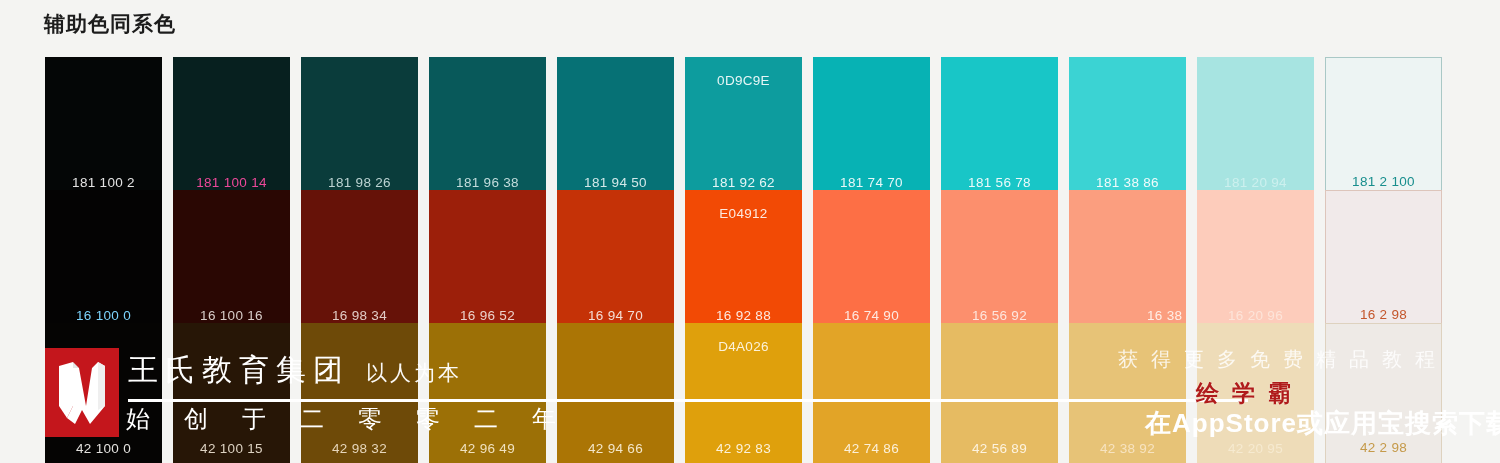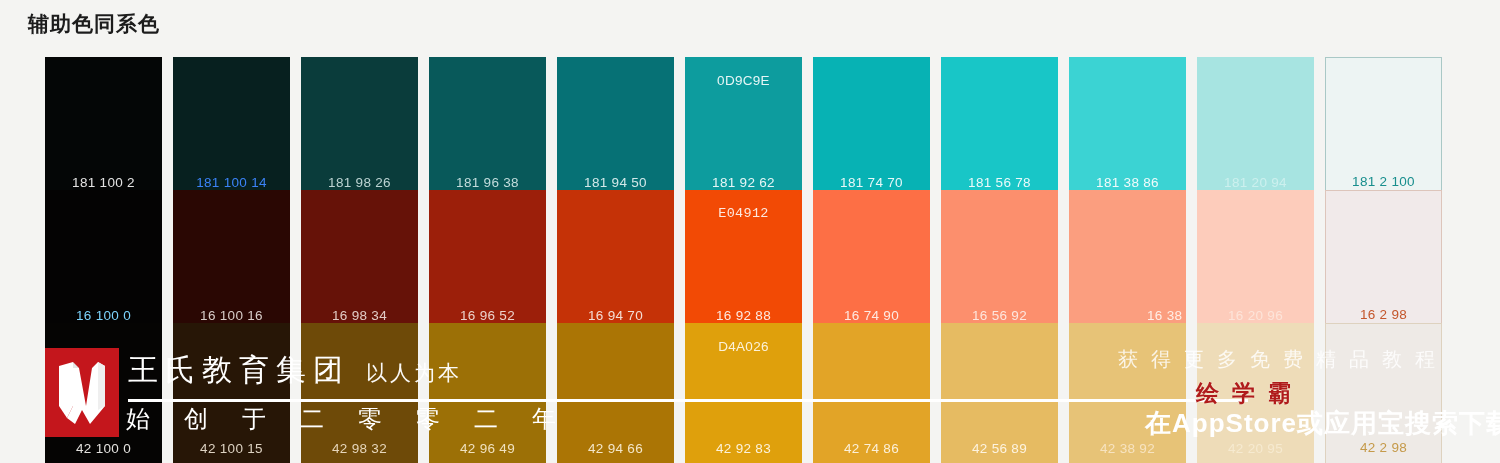--- a/index.html
+++ b/index.html
@@ -11,21 +11,21 @@
     overflow: hidden;
   }
   #page {
     position: relative;
     width: 1500px;
     height: 463px;
     background: #f4f4f2;
   }
   .page-title {
     position: absolute;
-    left: 28px;
+    left: 44px;
     top: 8px;
     font-size: 21px;
     font-weight: bold;
     color: #1c1c1c;
     letter-spacing: 1px;
     line-height: 32px;
   }
   .grid {
     position: absolute;
     left: 45px;
@@ -149,21 +149,21 @@
 <div id="page">
 
   <div class="page-title">辅助色同系色</div>
 
   <div class="grid">
     <div class="row">
         <div class="swatch" style="background: rgb(4, 6, 6);">
           <div class="lbl" style="color: rgb(227, 227, 227);">181 100 2</div>
         </div>
         <div class="swatch" style="background: rgb(7, 32, 31);">
-          <div class="lbl" style="color: #3b82f6;">181 100 14</div>
+          <div class="lbl" style="color: #ec4899;">181 100 14</div>
         </div>
         <div class="swatch" style="background: rgb(10, 60, 59);">
           <div class="lbl" style="color: rgb(188, 211, 210);">181 98 26</div>
         </div>
         <div class="swatch" style="background: rgb(8, 89, 90);">
           <div class="lbl" style="color: rgb(194, 220, 220);">181 96 38</div>
         </div>
         <div class="swatch" style="background: rgb(6, 113, 117);">
           <div class="lbl" style="color: rgb(211, 232, 233);">181 94 50</div>
         </div>
@@ -197,21 +197,21 @@
         <div class="swatch" style="background: rgb(102, 18, 8);">
           <div class="lbl" style="color: rgb(225, 203, 197);">16 98 34</div>
         </div>
         <div class="swatch" style="background: rgb(156, 31, 10);">
           <div class="lbl" style="color: rgb(236, 210, 203);">16 96 52</div>
         </div>
         <div class="swatch" style="background: rgb(197, 50, 7);">
           <div class="lbl" style="color: rgb(244, 222, 214);">16 94 70</div>
         </div>
         <div class="swatch" style="background: rgb(242, 74, 5);">
-          <div class="hex" style="color: rgb(253, 233, 224); font-family: Liberation Mono, monospace;">E04912</div>
+          <div class="hex" style="color: rgb(253, 233, 224);">E04912</div>
           <div class="lbl" style="color: rgb(253, 233, 224);">16 92 88</div>
         </div>
         <div class="swatch" style="background: rgb(253, 111, 69);">
           <div class="lbl" style="color: rgb(254, 234, 226);">16 74 90</div>
         </div>
         <div class="swatch" style="background: rgb(252, 143, 109);">
           <div class="lbl" style="color: rgb(254, 230, 221);">16 56 92</div>
         </div>
         <div class="swatch" style="background: rgb(251, 158, 127);">
           <div class="lbl" style="color: rgb(255, 238, 230); margin-left: 47px;">16 38 94</div>

